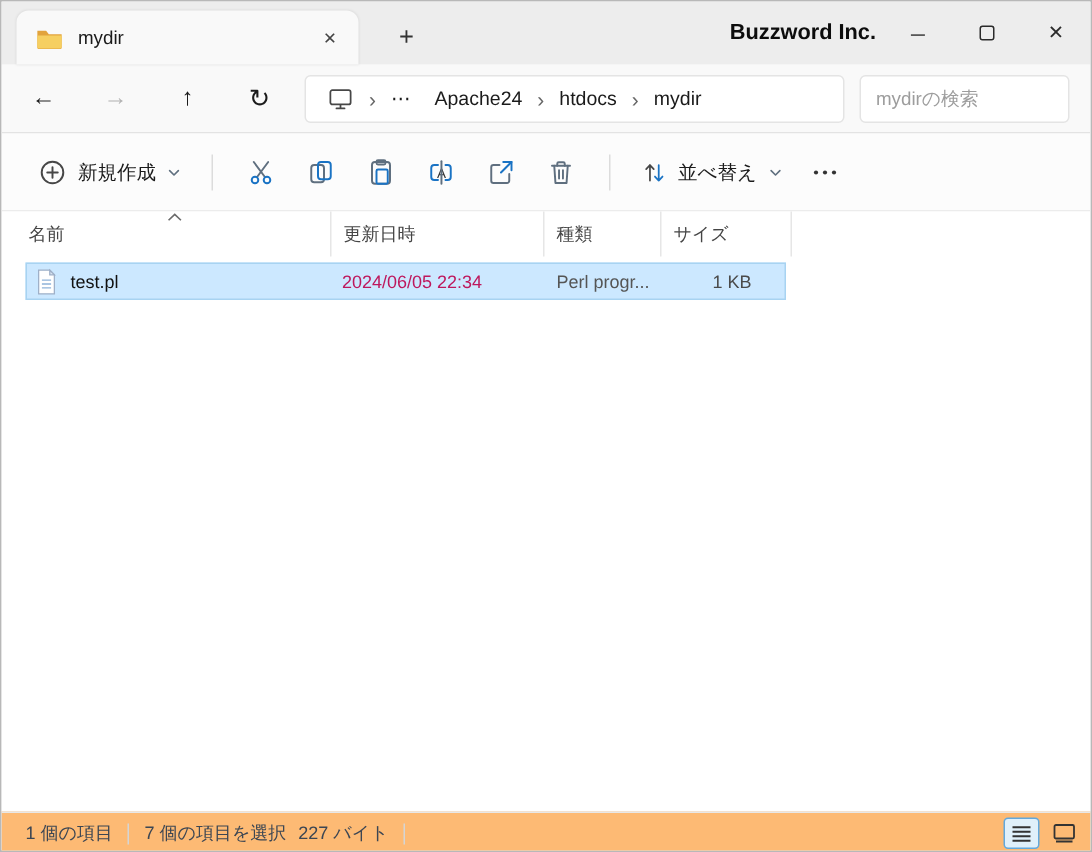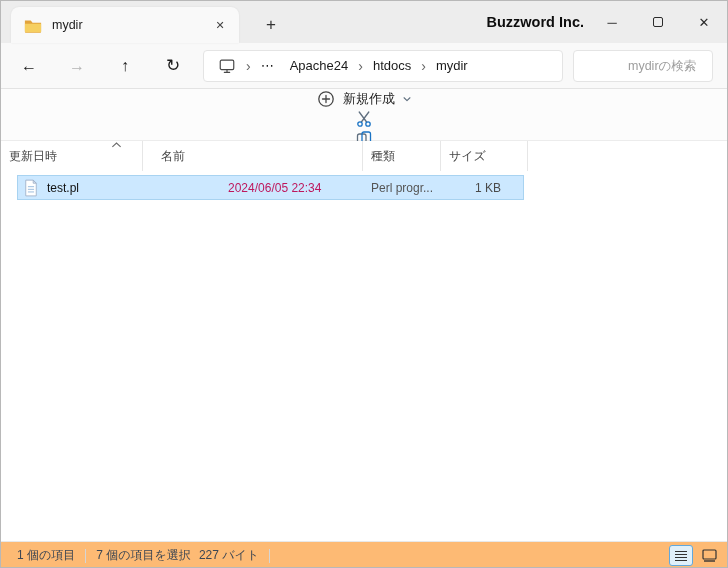--- a/index.html
+++ b/index.html
@@ -40,26 +40,26 @@
     justify-content:center; font-size:16px; color:#1b1b1b; margin-right:12px; }
   .nav-btn.disabled { color:#b4b4b4; }
   .nav-refresh { font-size:17px; }
   .addressbar { flex:1; height:32px; background:#fff; border:1px solid #e4e4e4;
     border-radius:4px; display:flex; align-items:center; padding:0 6px; margin-right:10px; }
   .crumb { padding:0 8px; font-size:13px; color:#1b1b1b; display:flex; align-items:center; height:26px; border-radius:3px; }
   .crumb-sep { color:#666; font-size:14px; padding:0 2px; }
   .searchbox { width:140px; height:32px; background:#fff; border:1px solid #e4e4e4;
     border-radius:4px; display:flex; align-items:center; padding:0 10px; }
   .searchbox input { border:none; outline:none; background:transparent; width:100%;
-    font-family:inherit; font-size:12.5px; color:#222;margin-left:44px; }
+    font-family:inherit; font-size:12.5px; color:#222; }
   .searchbox input::placeholder { color:#9d9d9d; }
 
   
   .toolbar { height:52px; background:#fcfcfc; border-bottom:1px solid #ececec;
-    display:flex; align-items:center; padding:0 16px;flex-direction:column; }
+    display:flex; align-items:center; padding:0 16px; }
   .tool-btn { display:flex; align-items:center; gap:7px; height:36px; padding:0 8px; border-radius:4px; }
   .tool-icon-btn { width:40px; height:36px; display:flex; align-items:center; justify-content:center; border-radius:4px; }
   .tool-label { font-size:13px; color:#1b1b1b; }
   .tb-divider { width:1px; height:24px; background:#dcdcdc; margin:0 12px; }
   .spacer { flex:1; }
 
   
   .main { height:400px; background:#fff; position:relative; }
   .header-row { height:30px; display:flex; font-size:12px; color:#454545; position:relative; align-items:stretch; }
   .hcell { display:flex; align-items:center; border-right:1px solid #e6e6e6; }
@@ -252,22 +252,22 @@
 
 </div>
 
 <div class="main">
   <div class="header-row">
     <span class="sort-caret">
       <svg width="11" height="8" viewBox="0 0 12 8">
           <path d="M1.5 6 L6 1.8 L10.5 6" fill="none" stroke="#6a6a6a" stroke-width="1.2"></path>
         </svg>
     </span>
+    <div class="hcell c-name">名前</div>
     <div class="hcell c-mod">更新日時</div>
-    <div class="hcell c-name">名前</div>
     <div class="hcell c-type">種類</div>
     <div class="hcell c-size">サイズ</div>
   </div>
 
   <div class="file-row">
     <div class="fcell-name">
       <span>
         <svg width="14" height="18" viewBox="0 0 16 20">
           <path d="M2 1 h8.5 L14 4.5 V19 H2 z" fill="#fff" stroke="#9fb0c8" stroke-width="1"></path>
           <path d="M10.5 1 L14 4.5 H10.5 z" fill="#dce6f2" stroke="#9fb0c8" stroke-width="1"></path>

